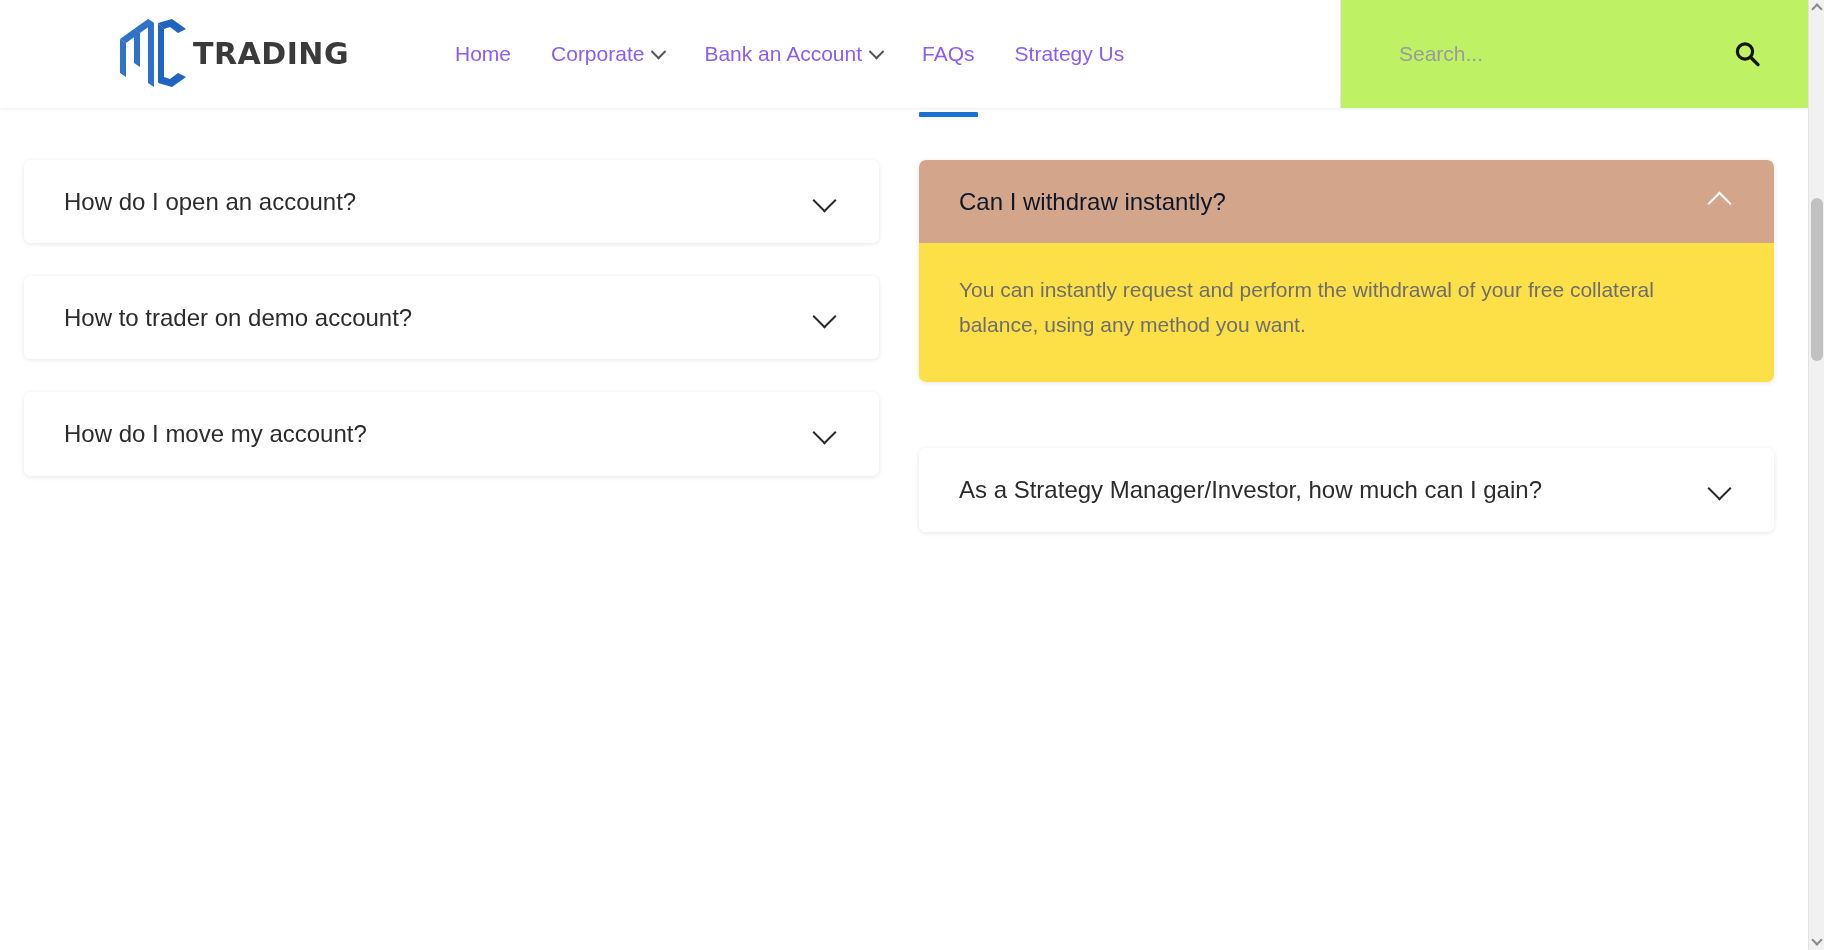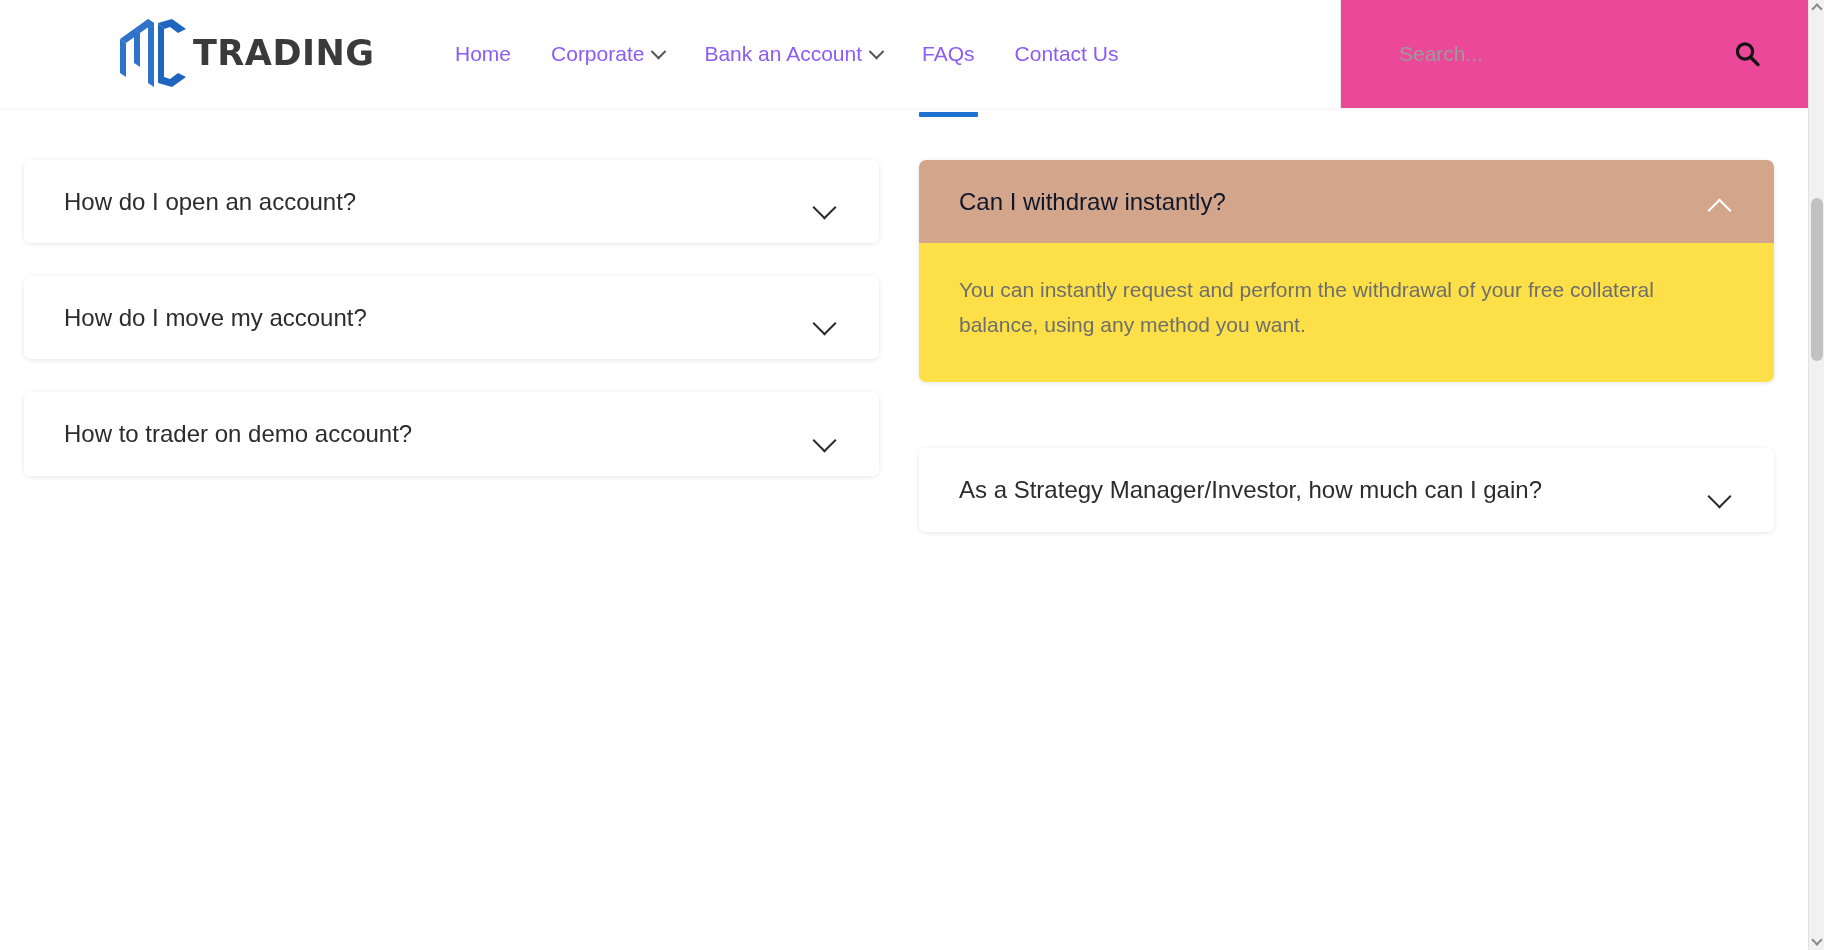--- a/index.html
+++ b/index.html
@@ -87,21 +87,21 @@
     left: 112px;
     top: 17px;
     display: flex;
     align-items: center;
     height: 72px;
   }
   .logo-mark { width: 84px; height: 72px; flex: none; }
   .logo-text {
     font-family: "DejaVu Sans", sans-serif;
     font-weight: 800;
-    font-size: 35px;
+    font-size: 30px;
     letter-spacing: 0.5px;
     color: #3a3a3a;
     margin-left: -3px;
   }
 
   #nav {
     position: absolute;
     left: 455px;
     top: 0;
     height: 108px;
@@ -144,21 +144,21 @@
     position: absolute;
     right: 0;
     top: 0;
     width: 484px;
     height: 108px;
     border-left: 1px solid #e6e6e6;
     display: flex;
     align-items: center;
     padding-left: 58px;
     padding-right: 62px;
-    background: #ec4899;
+    background: #bef264;
   }
   #search-input {
     flex: 1;
     border: none;
     outline: none;
     font-family: "Liberation Sans", sans-serif;
     font-size: 21px;
     color: #3c3c3c;
     background: transparent;
   }
@@ -185,21 +185,21 @@
   
   .acc {
     margin-bottom: 33px;
     border-radius: 7px;
     background: #ffffff;
     box-shadow: 0 1px 5px rgba(0,0,0,0.10);
     overflow: hidden;
   }
   .acc-head {
     display: flex;
-    align-items: flex-end;
+    align-items: flex-start;
     justify-content: space-between;
     padding: 26px 42px 26px 40px;
     cursor: pointer;
     min-height: 83px;
     background: #ffffff;
   }
   .acc-title {
     font-size: 24px;
     color: #2c2c2c;
     line-height: 1.3;
@@ -289,29 +289,29 @@
         <div class="acc collapsed">
           <div class="acc-head">
             <span class="acc-title">How do I open an account?</span>
             <span class="chev"></span>
           </div>
 
         </div>
 
         <div class="acc collapsed">
           <div class="acc-head">
-            <span class="acc-title">How do I move my account?</span>
+            <span class="acc-title">How to trader on demo account?</span>
             <span class="chev"></span>
           </div>
 
         </div>
 
         <div class="acc collapsed">
           <div class="acc-head">
-            <span class="acc-title">How to trader on demo account?</span>
+            <span class="acc-title">How do I move my account?</span>
             <span class="chev"></span>
           </div>
 
         </div>
 
       </div>
 
       <div class="col" id="col-right">
 
         <div class="acc open">
@@ -426,21 +426,21 @@
           <span class="caret"></span>
         </div>
         <div class="nav-item">
           <span>Bank an Account</span>
           <span class="caret"></span>
         </div>
         <div class="nav-item active">
           <span>FAQs</span>
         </div>
         <div class="nav-item">
-          <span>Contact Us</span>
+          <span>Strategy Us</span>
         </div>
       </div>
 
       <div id="search-zone">
         <input id="search-input" type="text" placeholder="Search..." style="">
         <svg class="search-icon" viewBox="0 0 30 30">
           <circle cx="13" cy="12.5" r="7.6" fill="none" stroke="#141414" stroke-width="3.2"></circle>
           <line x1="18.6" y1="18.2" x2="26" y2="25.6" stroke="#141414" stroke-width="3.4" stroke-linecap="round"></line>
         </svg>
       </div>

